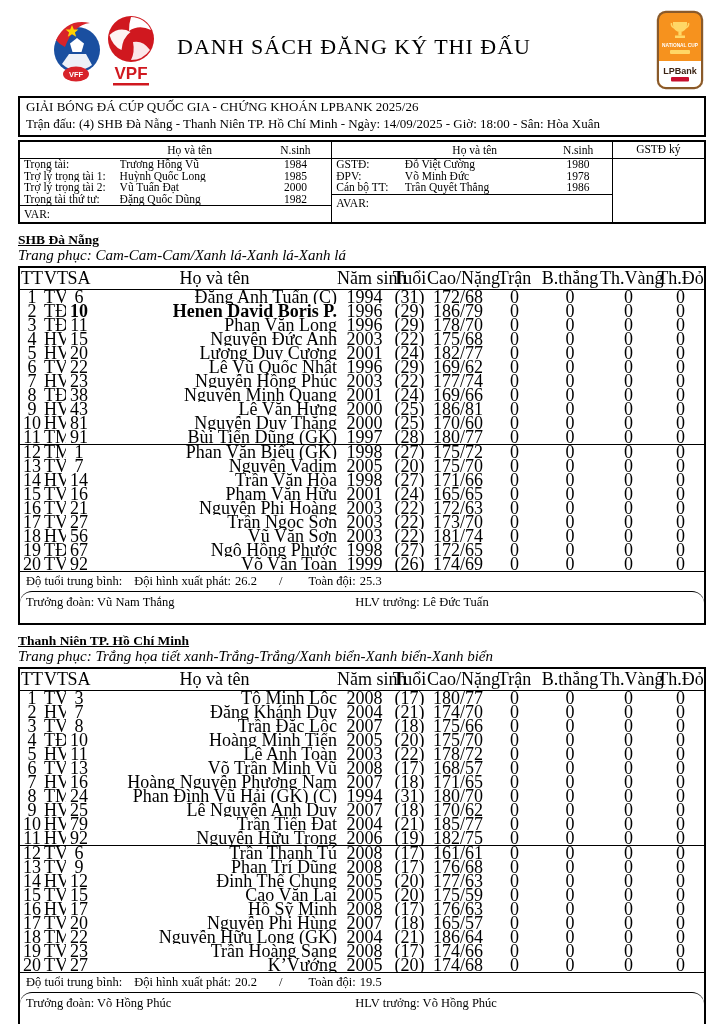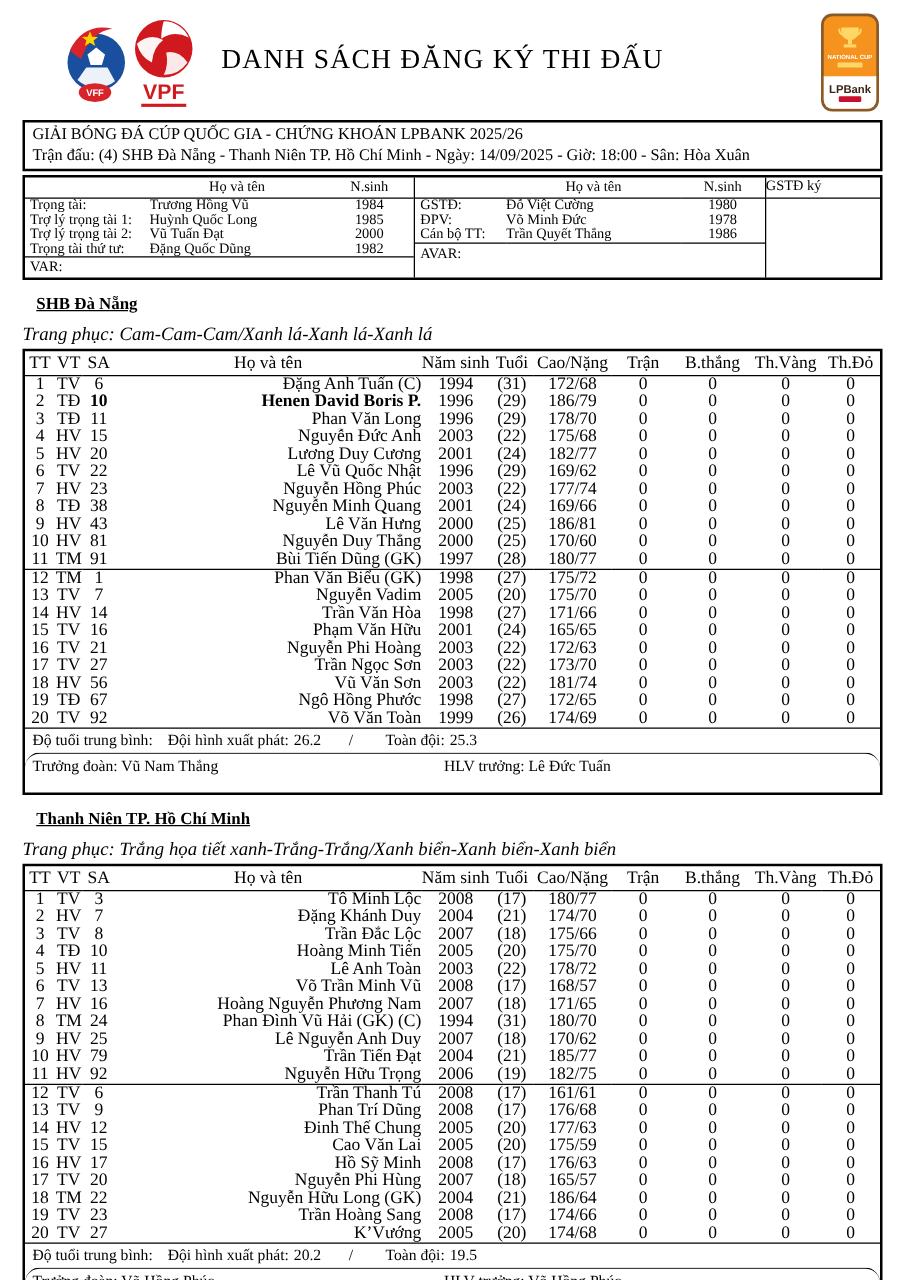--- a/index.html
+++ b/index.html
@@ -23,28 +23,28 @@
   .off-left{width:45.5%;}
   .off-right{width:41%;border-left:1.5px solid #000;}
   .off-sign{flex:1;border-left:1.5px solid #000;}
   .off-table{width:100%;border-collapse:collapse;table-layout:fixed;font-size:11.5px;}
   .off-table th{font-weight:normal;text-align:center;height:16px;border-bottom:1.5px solid #000;padding:0;}
   .off-table td{padding:0;height:11.6px;line-height:11.6px;white-space:nowrap;overflow:hidden;}
   .off-table .col-role{text-align:left;padding-left:4px;}
   .off-table .col-name{text-align:left;}
   .off-table .col-born{text-align:center;}
   .off-table tfoot td{border-top:1.5px solid #000;height:16px;line-height:16px;padding-left:4px;text-align:left;}
-  .off-sign-header{height:16px;line-height:15px;text-align:left;border-bottom:1.5px solid #000;}
+  .off-sign-header{height:16px;line-height:15px;text-align:center;border-bottom:1.5px solid #000;}
 
   
   .team-section{margin-top:8px;}
-  .team-name{font-weight:bold;text-decoration:underline;font-size:13.5px;line-height:15px;margin:11px;}
+  .team-name{font-weight:bold;text-decoration:underline;font-size:13.5px;line-height:15px;margin:0;}
   .team-kit{font-size:15px;line-height:15px;margin:1px 0 3px;font-style:italic;}
   .roster-box{border:2px solid #000;}
-  table.roster{width:100%;border-collapse:collapse;table-layout:fixed;font-size:14px;}
+  table.roster{width:100%;border-collapse:collapse;table-layout:fixed;font-size:18px;}
   table.roster col.c-tt{width:24px}  table.roster col.c-vt{width:22px}
   table.roster col.c-sa{width:26px}  table.roster col.c-name{width:245px}
   table.roster col.c-born{width:55px}table.roster col.c-age{width:35px}
   table.roster col.c-hw{width:62px}  table.roster col.c-tran{width:51px}
   table.roster col.c-bt{width:60px}  table.roster col.c-tv{width:57px}
   table.roster col.c-td{width:47px}
   table.roster th{font-weight:normal;height:19px;border-bottom:1.5px solid #000;padding:0;text-align:center;white-space:nowrap;}
   table.roster th.h-name{text-align:center;}
   table.roster td{padding:0;height:14px;line-height:14px;text-align:center;white-space:nowrap;overflow:hidden;}
   table.roster td.col-name{text-align:right;padding-left:6px;}

